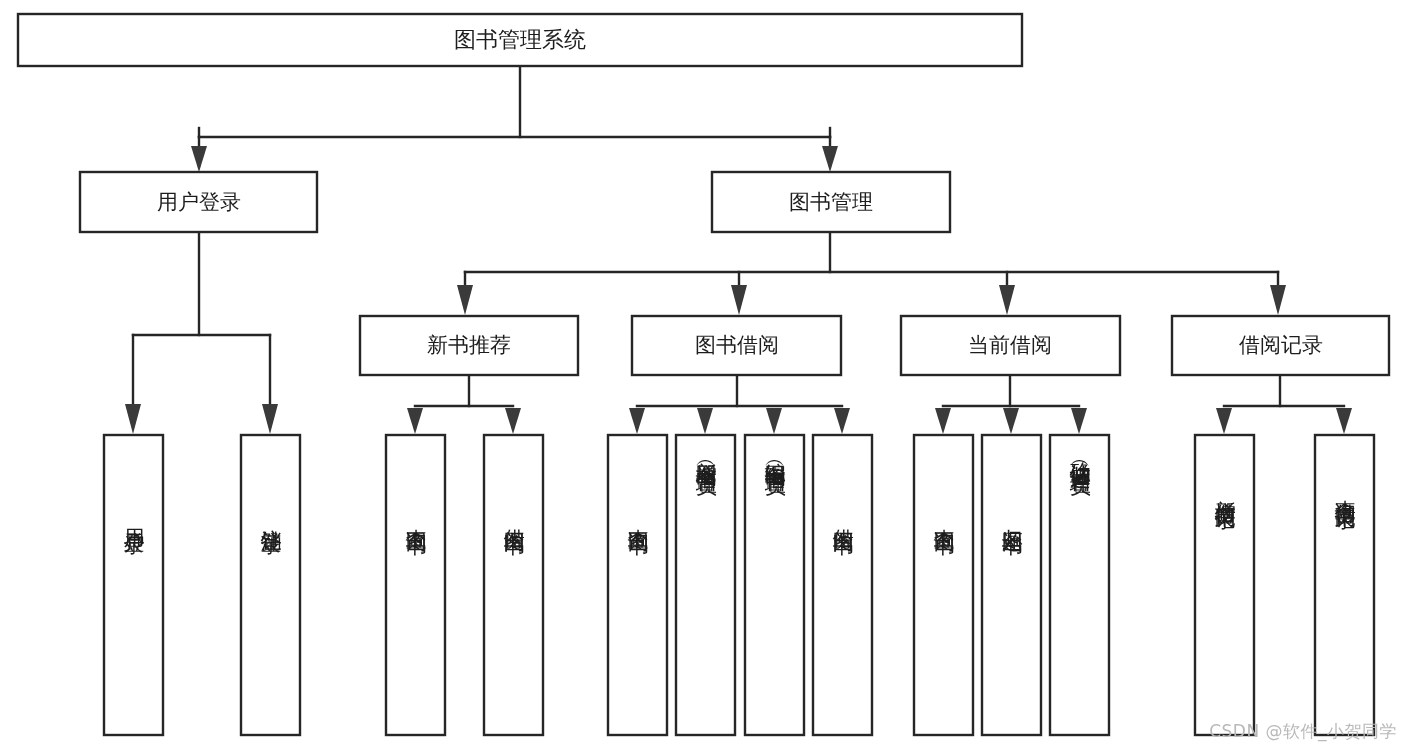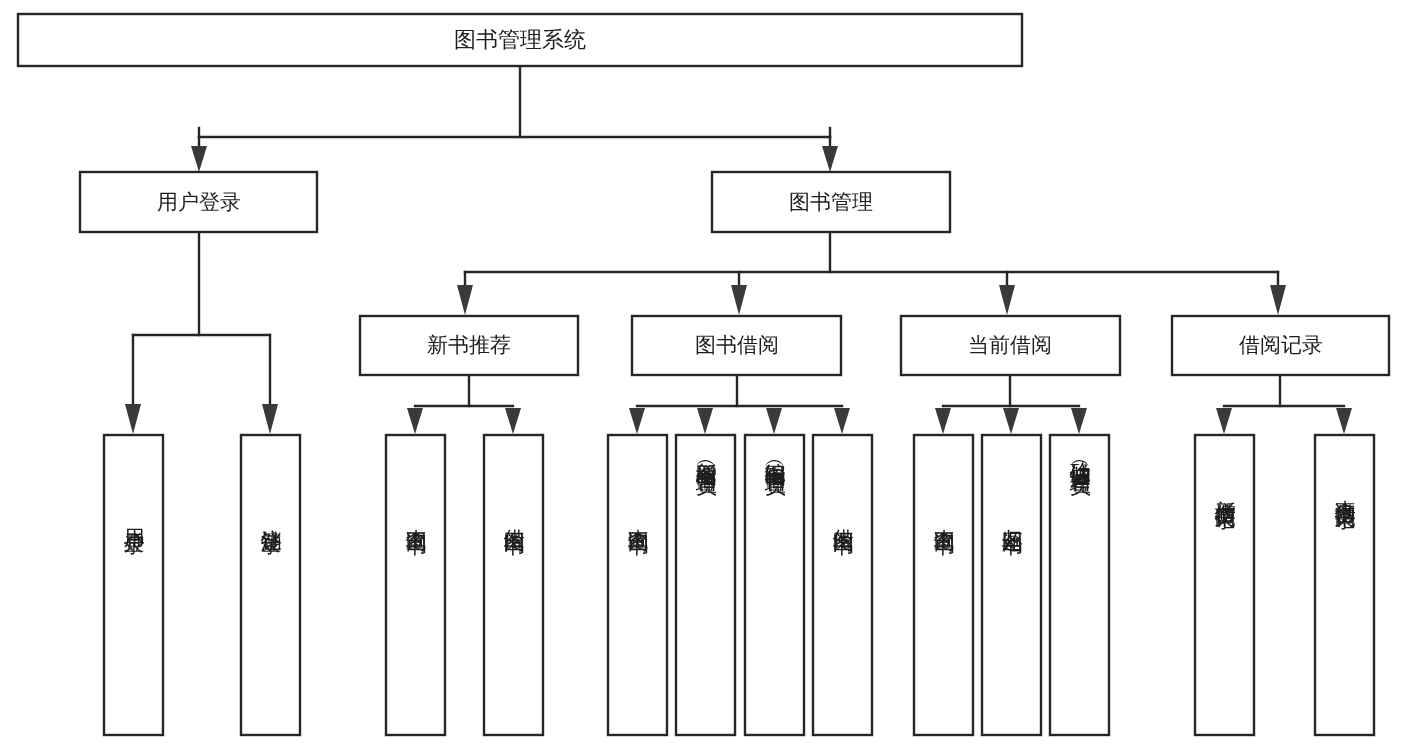--- a/index.html
+++ b/index.html
@@ -197,13 +197,14 @@
   <div class="vlabel" style="left:637.5px; top:512px;">查询图书</div>
   <div class="vlabel" style="left:705.5px; top:445px;">新增图书（管理员）</div>
   <div class="vlabel" style="left:774.5px; top:445px;">编辑图书（管理员）</div>
   <div class="vlabel" style="left:842.5px; top:512px;">借阅图书</div>
   <div class="vlabel" style="left:943.5px; top:512px;">查询图书</div>
   <div class="vlabel" style="left:1011.5px; top:512px;">归还图书</div>
   <div class="vlabel" style="left:1079.5px; top:445px;">确认归还（管理员）</div>
   <div class="vlabel" style="left:1224.5px; top:483px;">新增借阅记录</div>
   <div class="vlabel" style="left:1344.5px; top:483px;">查询借阅记录</div>
 
+  <div id="watermark">CSDN @软件_小贺同学</div>
 </div>
 
 </body></html>

